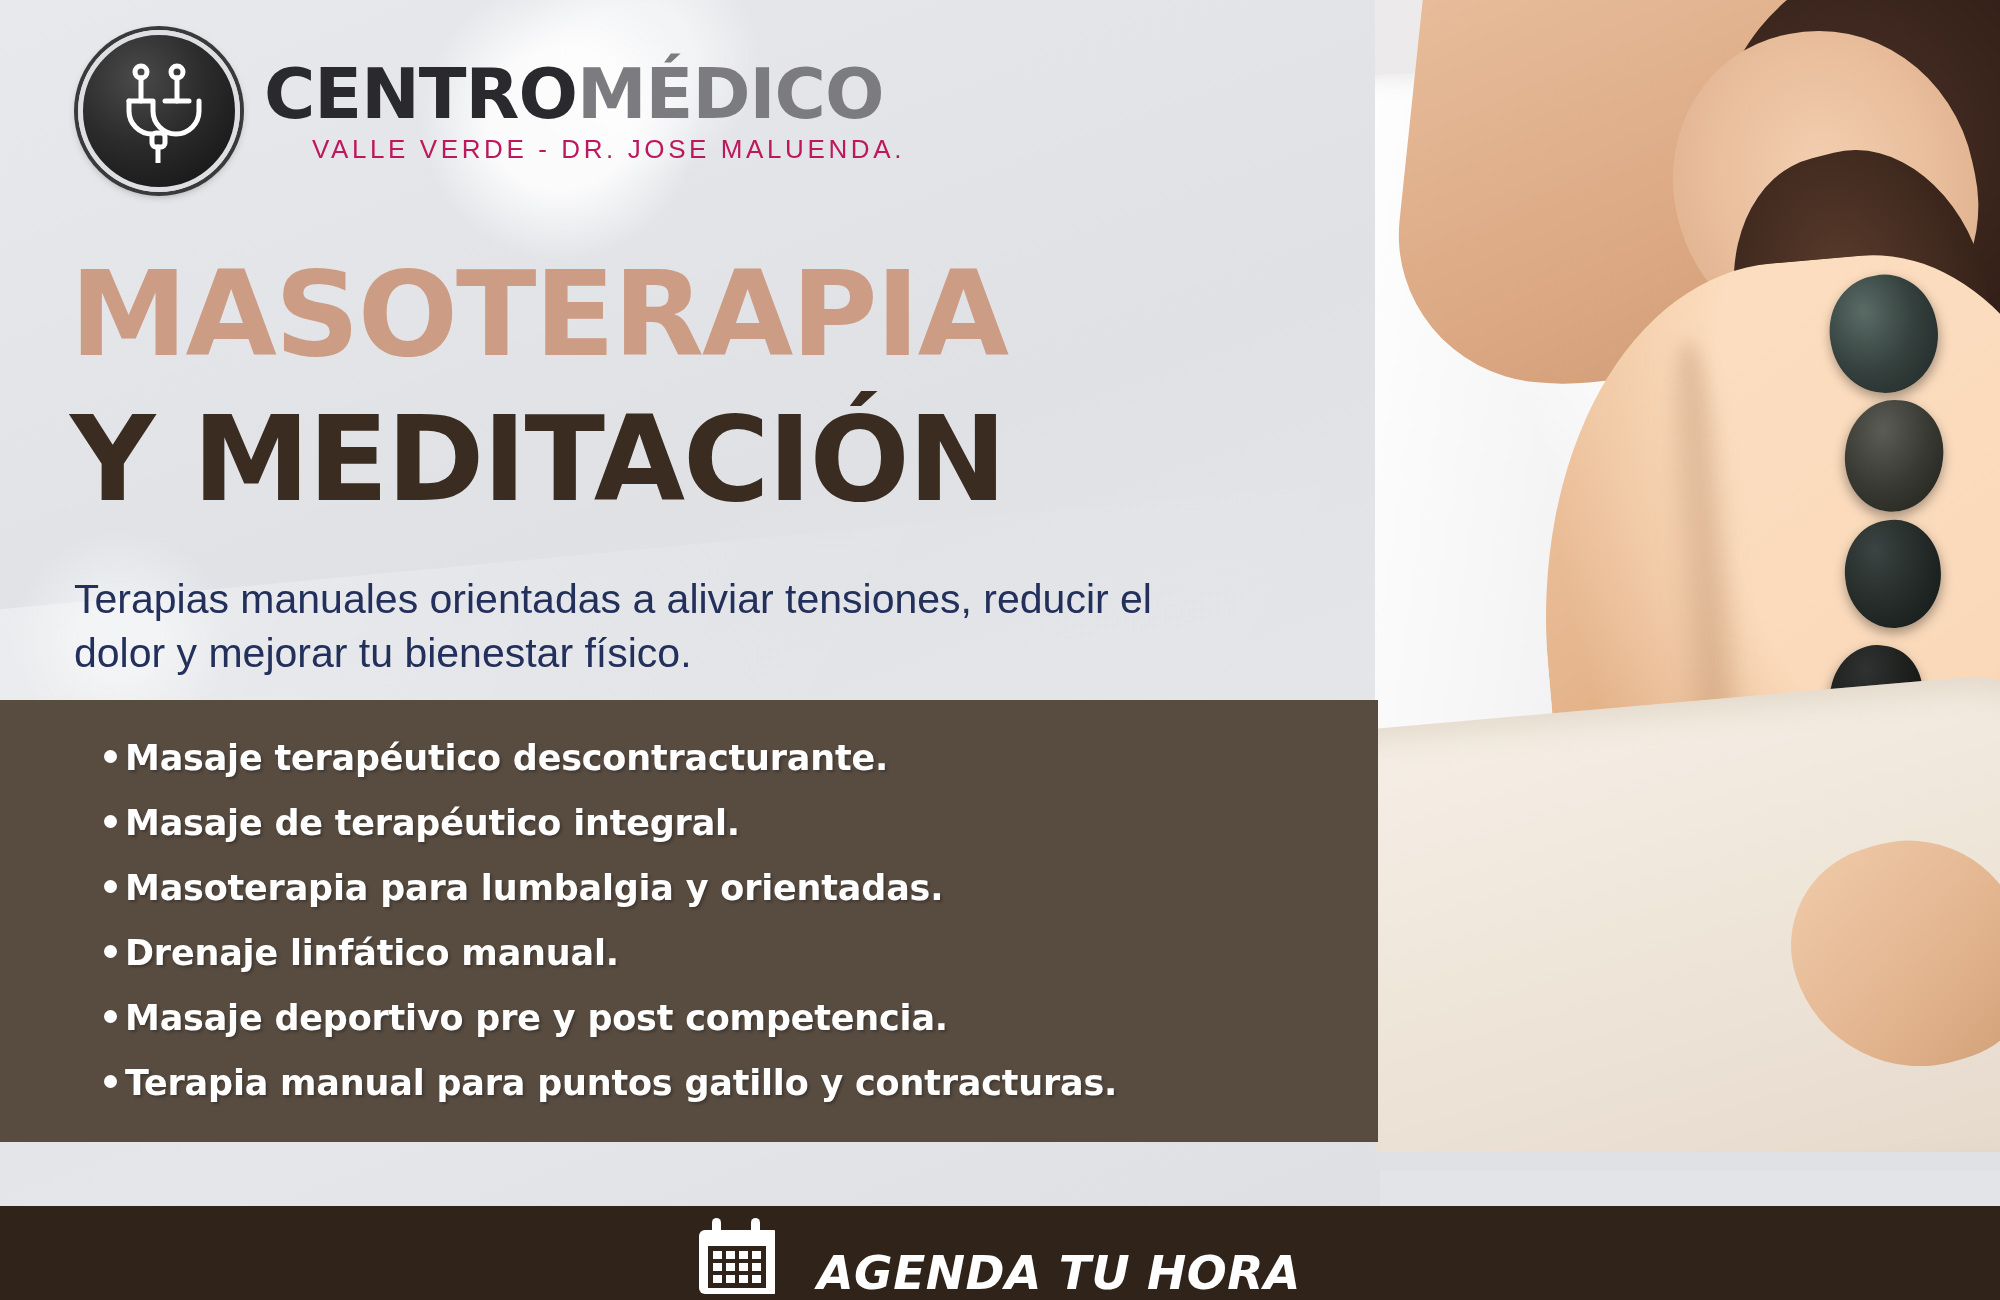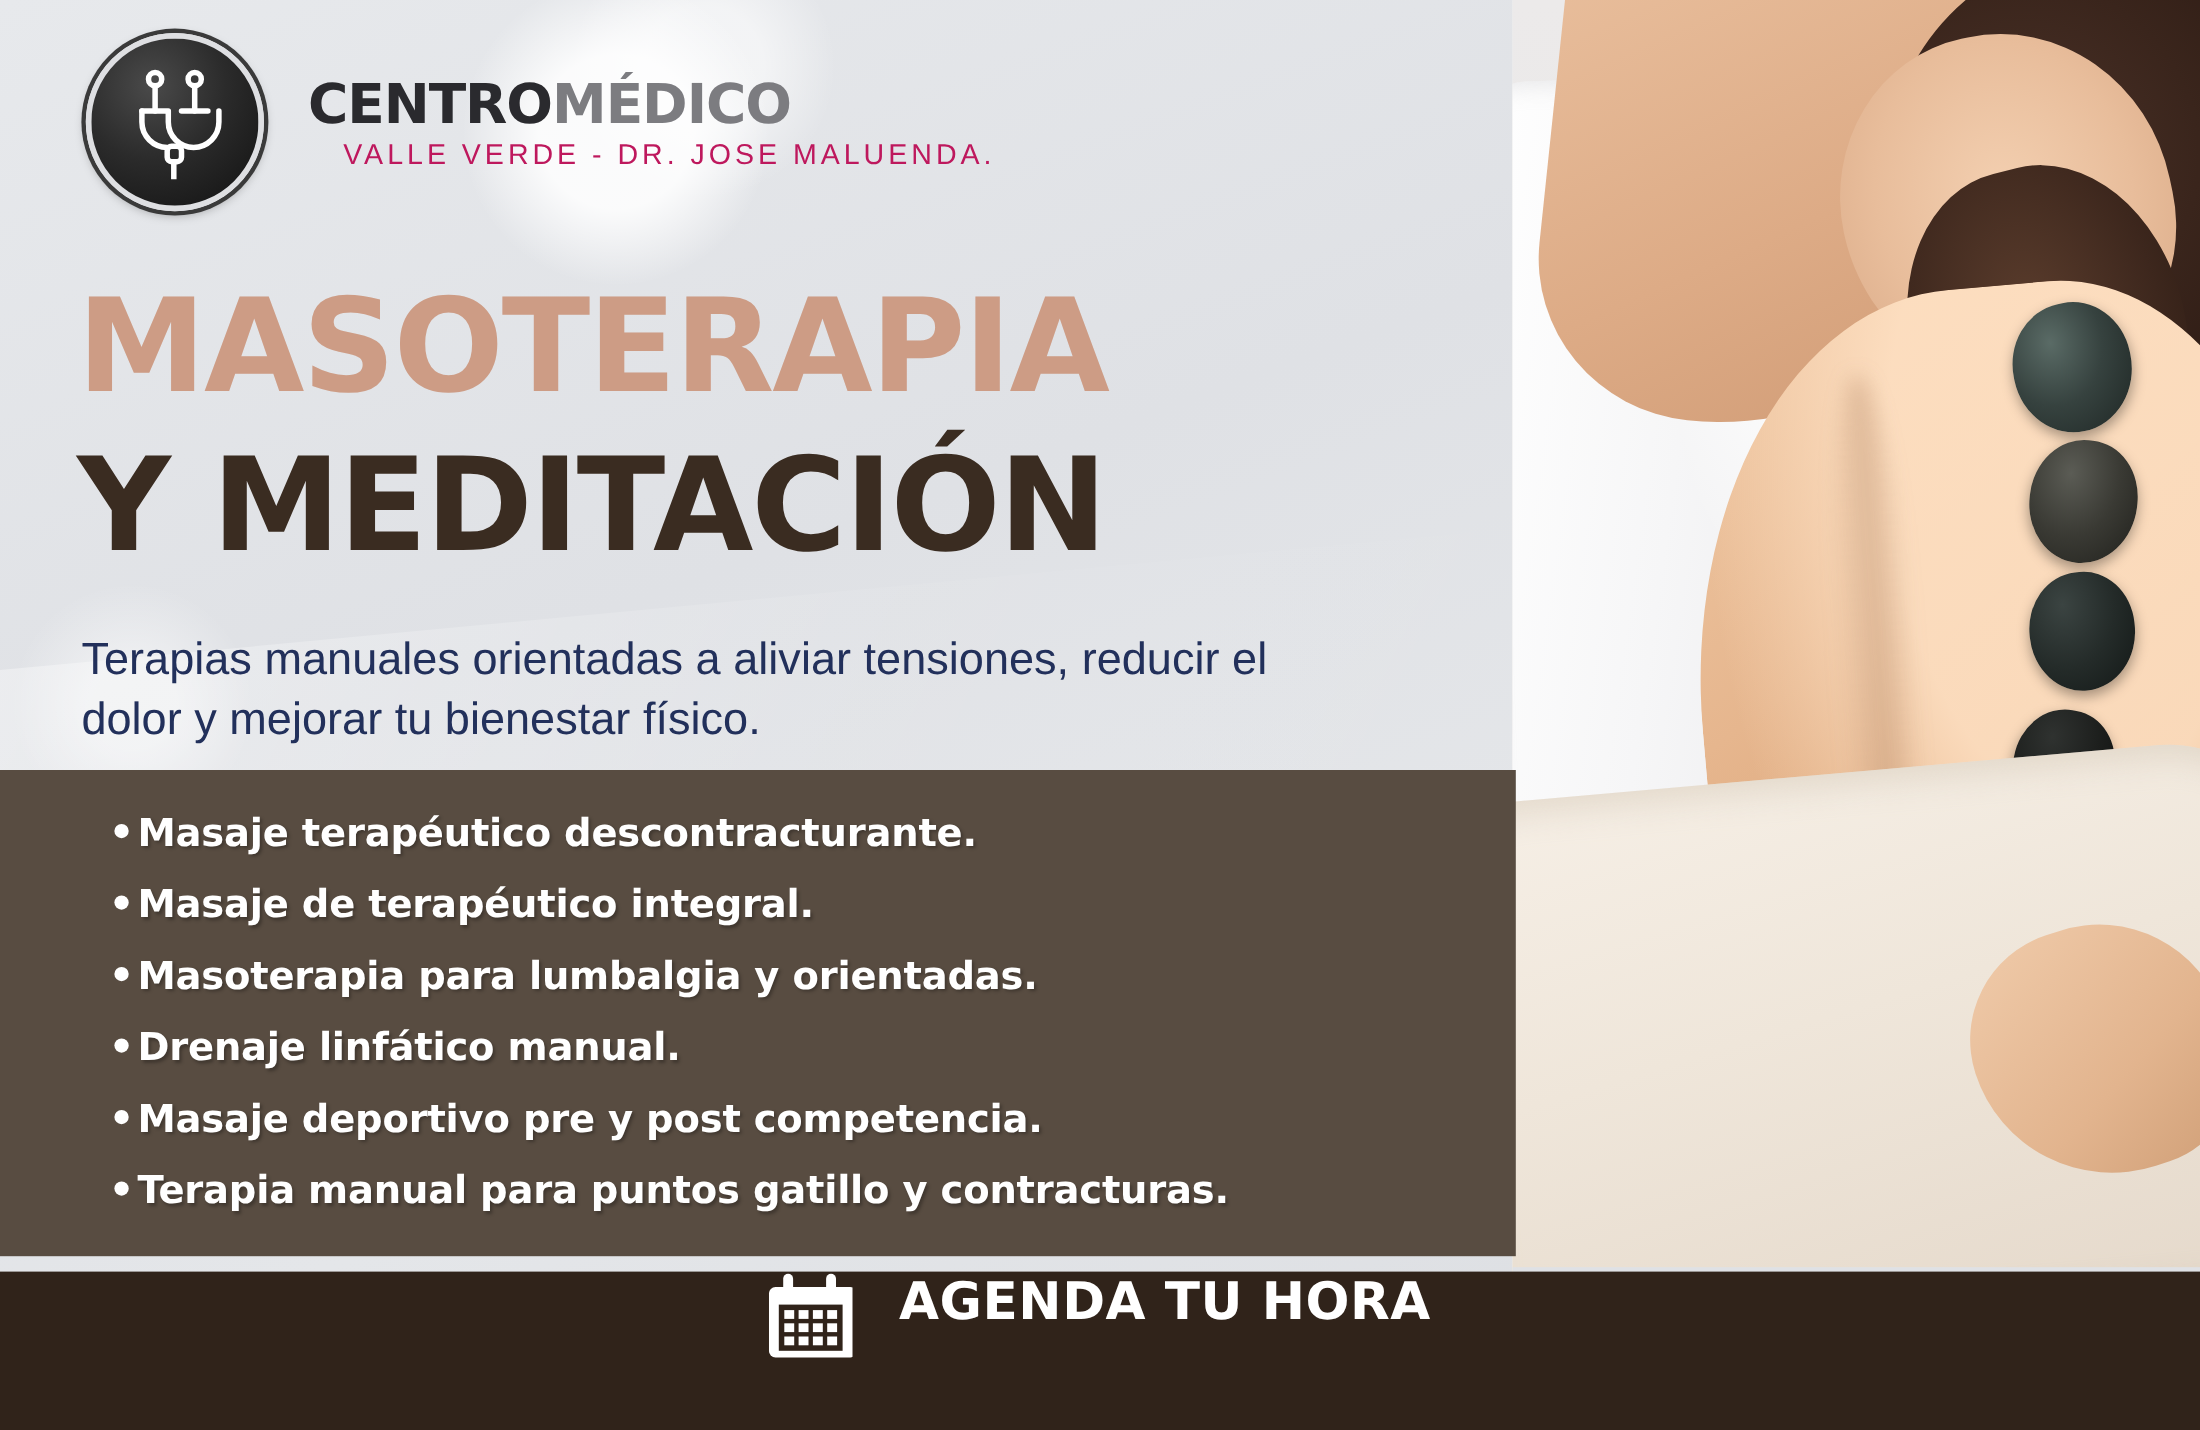--- a/index.html
+++ b/index.html
@@ -107,22 +107,22 @@
   .logo-badge{
     width:162px;height:162px;border-radius:50%;
     background:radial-gradient(circle at 36% 28%,#4a4a4a 0%,#2b2b2b 46%,#111 100%);
     border:5px solid #dedfe2;
     box-shadow:0 0 0 4px #3a3a3a, 0 3px 10px rgba(0,0,0,.35);
     display:flex;align-items:center;justify-content:center;
   }
   .logo-badge svg{width:94px;height:104px;}
   .logo-text{display:flex;flex-direction:column;margin-top:4px;}
   .logo-title{
-    font-size:50px;font-weight:800;letter-spacing:-1px;line-height:.96;
-    font-family:"DejaVu Sans", sans-serif; white-space:nowrap;margin-left:16px;
+    font-size:70px;font-weight:800;letter-spacing:-1px;line-height:.96;
+    font-family:"DejaVu Sans", sans-serif; white-space:nowrap;
   }
   .lt-a{color:#2a2a2e;} .lt-b{color:#7c7c80;}
   .logo-sub{
     font-size:26px;letter-spacing:3.6px;color:#be185d;font-weight:400;
     margin-top:6px;margin-left:48px;white-space:nowrap;
   }
 
   
   .h1{
     position:absolute;left:70px;top:255px;
@@ -156,22 +156,22 @@
     background:#fff;transform:translateY(-7px);
   }
   .li .txt{
     font-family:"DejaVu Sans", sans-serif;
     font-size:35px;font-weight:700;color:#fff;letter-spacing:-.2px;
     text-shadow:2px 2px 3px rgba(0,0,0,.28);
   }
 
   
   .cta{
-    position:absolute;left:0;bottom:0;width:2000px;height:144px;
-    background:#30231a;display:flex;align-items:flex-start;justify-content:center;gap:42px;
+    position:absolute;left:0;bottom:0;width:2000px;height:94px;
+    background:#30231a;display:flex;align-items:flex-end;justify-content:center;gap:42px;font-style:italic;
   }
   .cta svg{width:76px;height:80px;}
   .cta-label{
     font-family:"DejaVu Sans", sans-serif;
     font-size:47px;font-weight:800;color:#fff;letter-spacing:.5px;
   }
 </style>
 </head>
 <body>
 

